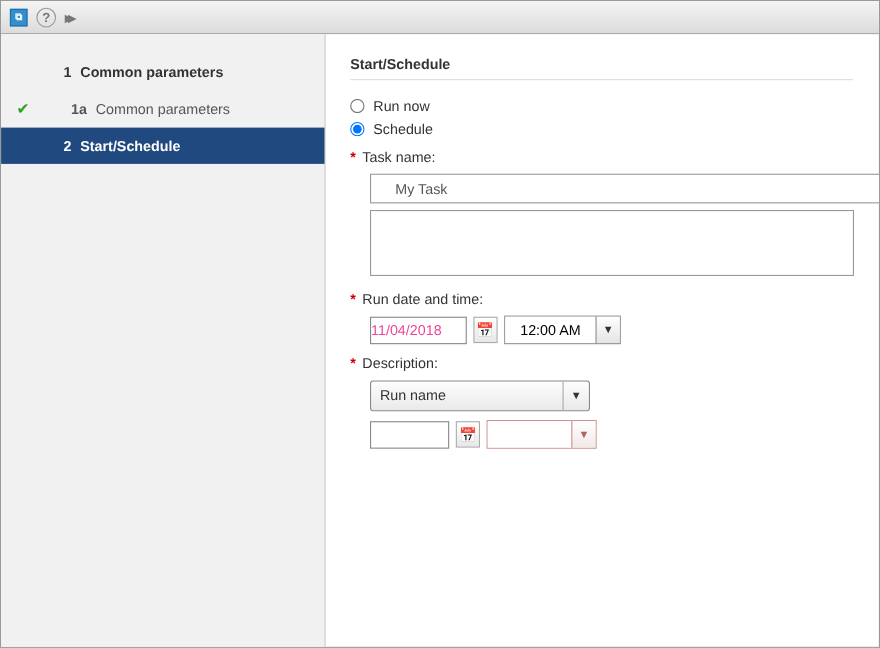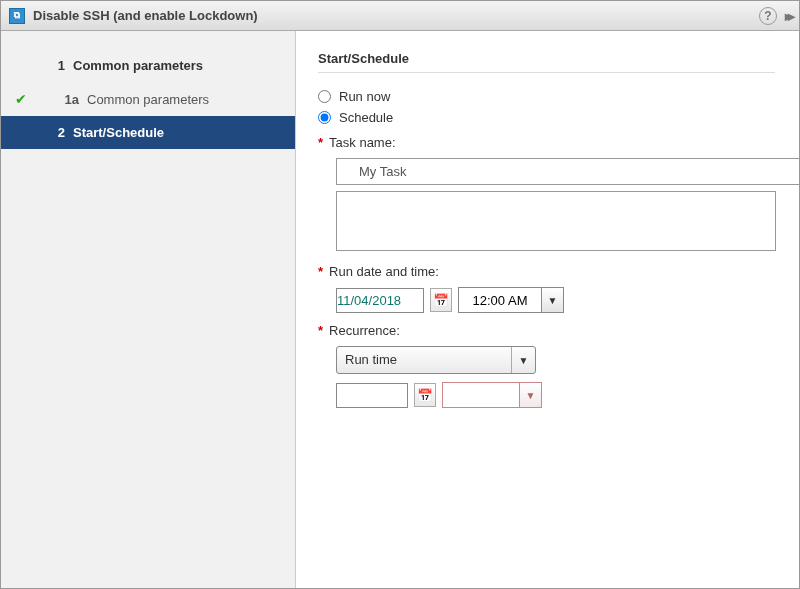--- a/index.html
+++ b/index.html
@@ -40,21 +40,21 @@
   .field-block { margin-left:18px; margin-top:6px; }
   .label-row { display:flex; align-items:center; margin:10px 0 8px 0; }
   .req { color:#c00; margin-right:6px; font-weight:bold; }
   .text-input {
     width: 480px; padding:5px 22px; border:1px solid #999; background:#fff; font-size:13px; color:#555;
   }
   .textarea {
     width:440px; height:60px; border:1px solid #999; padding:4px; resize:none;
   }
   .row-inline { display:flex; align-items:center; gap:6px; margin:8px 0 8px 18px; }
-  .date-input { width:88px; padding:4px 0; border:1px solid #888; font-size:13px; color:#0f766e; }
+  .date-input { width:88px; padding:4px 0; border:1px solid #888; font-size:13px; color:#ec4899; }
   .cal-btn {
     width:22px;height:24px;border:1px solid #aaa;background:linear-gradient(#fff,#e8e8e8);
     display:flex;align-items:center;justify-content:center;cursor:pointer;font-size:13px;
   }
   .time-wrap { display:flex; border:1px solid #888; height:26px; }
   .time-input { width:82px; border:none; padding:4px 6px; font-size:13px;text-align:center; }
   .time-btn { width:22px;border-left:1px solid #888;background:linear-gradient(#fff,#e4e4e4);display:flex;align-items:center;justify-content:center;cursor:pointer;font-size:10px;color:#333; }
   .select-wrap {
     display:flex; width:200px; height:28px; border:1px solid #888; border-radius:3px;
     background:linear-gradient(#fdfdfd,#eaeaea); margin-left:18px;
@@ -69,21 +69,20 @@
 </style>
 </head>
 <body>
 
 <div class="window">
 
   <div class="titlebar">
     <div class="app-icon">
         <span>⧉</span>
       </div>
-    <div class="title">Disable SSH (and enable Lockdown)</div>
     <div class="help-icon">?</div>
     <div class="skip-icon">▸▸</div>
   </div>
 
   <div class="body">
 
     <div class="sidebar">
       <div class="step">
         <span class="chk"></span>
         <span class="num">1</span>
@@ -134,24 +133,24 @@
         <input class="date-input" type="text" value="11/04/2018" style="">
         <div class="cal-btn">📅</div>
         <div class="time-wrap">
           <input class="time-input" type="text" value="12:00 AM" style="">
           <div class="time-btn">▼</div>
         </div>
       </div>
 
       <div class="label-row">
         <span class="req">*</span>
-        <span>Recurrence:</span>
+        <span>Description:</span>
       </div>
       <div class="select-wrap">
-        <div class="sel-label">Run time</div>
+        <div class="sel-label">Run name</div>
         <div class="sel-btn">▼</div>
       </div>
 
       <div class="end-row">
         <input class="end-date-input" type="text" value="" style="">
         <div class="cal-btn">📅</div>
         <div class="end-time-wrap">
           <input class="end-time-input" type="text" value="" style="">
           <div class="end-time-btn">▼</div>
         </div>

